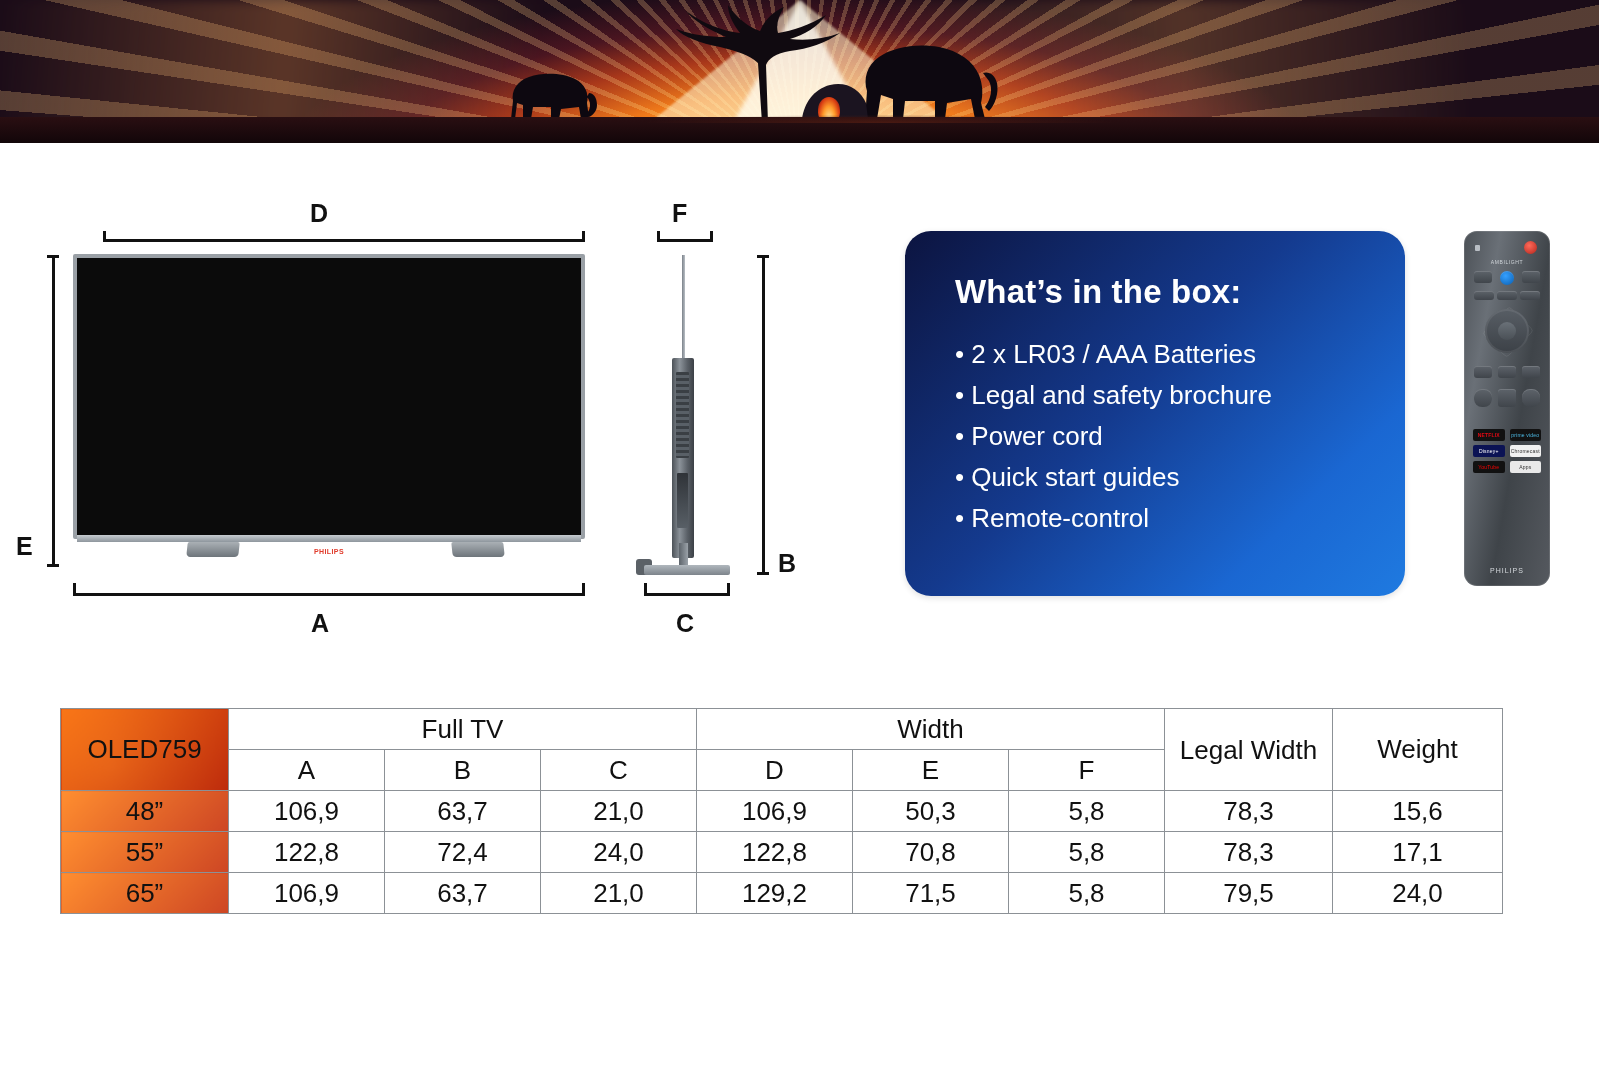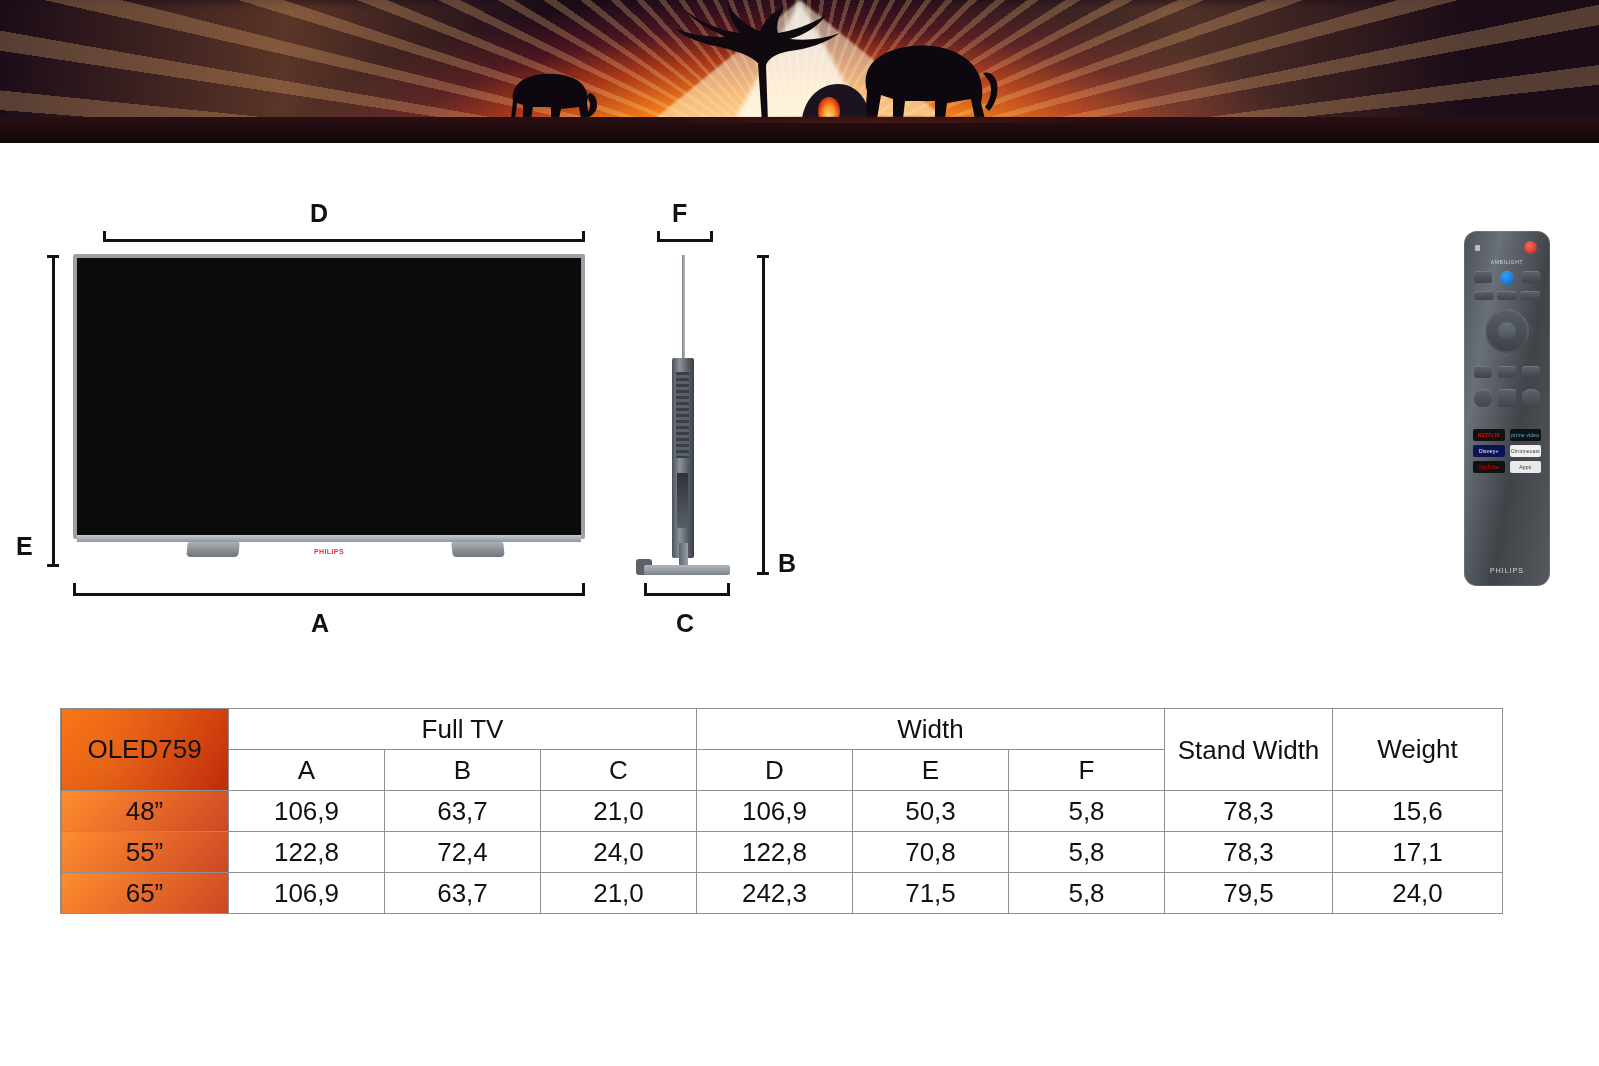--- a/index.html
+++ b/index.html
@@ -395,20 +395,30 @@
     <div class="side-stand-nub"></div>
     <div class="side-stand-base"></div>
 
     <div class="rule rule-B"></div>
     <div class="label lbl-B">B</div>
 
     <div class="rule rule-C"></div>
     <div class="label lbl-C">C</div>
   </div>
 
+  <div class="box-panel">
+    <div class="box-title">What’s in the box:</div>
+    <ul class="box-list">
+      <li>2 x LR03 / AAA Batteries</li>
+      <li>Legal and safety brochure</li>
+      <li>Power cord</li>
+      <li>Quick start guides</li>
+      <li>Remote-control</li>
+    </ul>
+  </div>
 
   <div class="remote">
     <div class="r-top-row">
       <div class="r-bar"></div>
       <div class="r-pow"></div>
     </div>
     <div class="r-ambilight">AMBILIGHT</div>
 
     <div class="r-row" style="top:40px;">
       <div class="r-key"></div>
@@ -460,21 +470,21 @@
           <col style="width:156px">
           <col style="width:156px">
         <col style="width:168px">
           <col style="width:170px">
       </colgroup>
       <thead>
         <tr>
           <th class="model-cell" rowspan="2">OLED759</th>
           <th class="grp" colspan="3">Full TV</th>
           <th class="grp" colspan="3">Width</th>
-          <th class="grp stand-hdr" rowspan="2">Stand Width</th>
+          <th class="grp stand-hdr" rowspan="2">Legal Width</th>
           <th class="grp" rowspan="2">Weight</th>
         </tr>
         <tr>
           <th class="sub">A</th>
           <th class="sub">B</th>
           <th class="sub">C</th>
           <th class="sub">D</th>
           <th class="sub">E</th>
           <th class="sub">F</th>
         </tr>
@@ -500,21 +510,21 @@
           <td>70,8</td>
           <td>5,8</td>
           <td>78,3</td>
           <td>17,1</td>
         </tr>
         <tr>
           <td class="size-cell">65”</td>
           <td>106,9</td>
           <td>63,7</td>
           <td>21,0</td>
-          <td>242,3</td>
+          <td>129,2</td>
           <td>71,5</td>
           <td>5,8</td>
           <td>79,5</td>
           <td>24,0</td>
         </tr>
       </tbody>
     </table>
 
     <div class="units">
       

